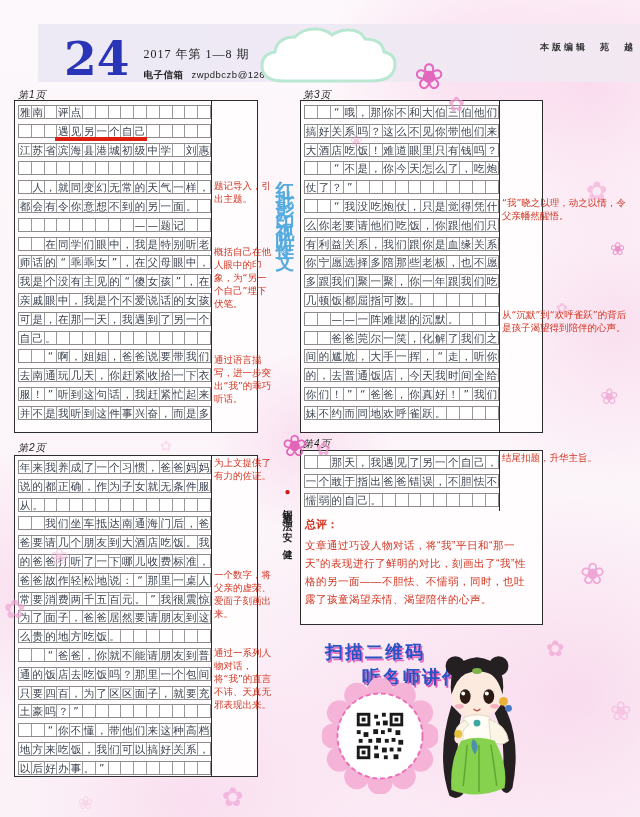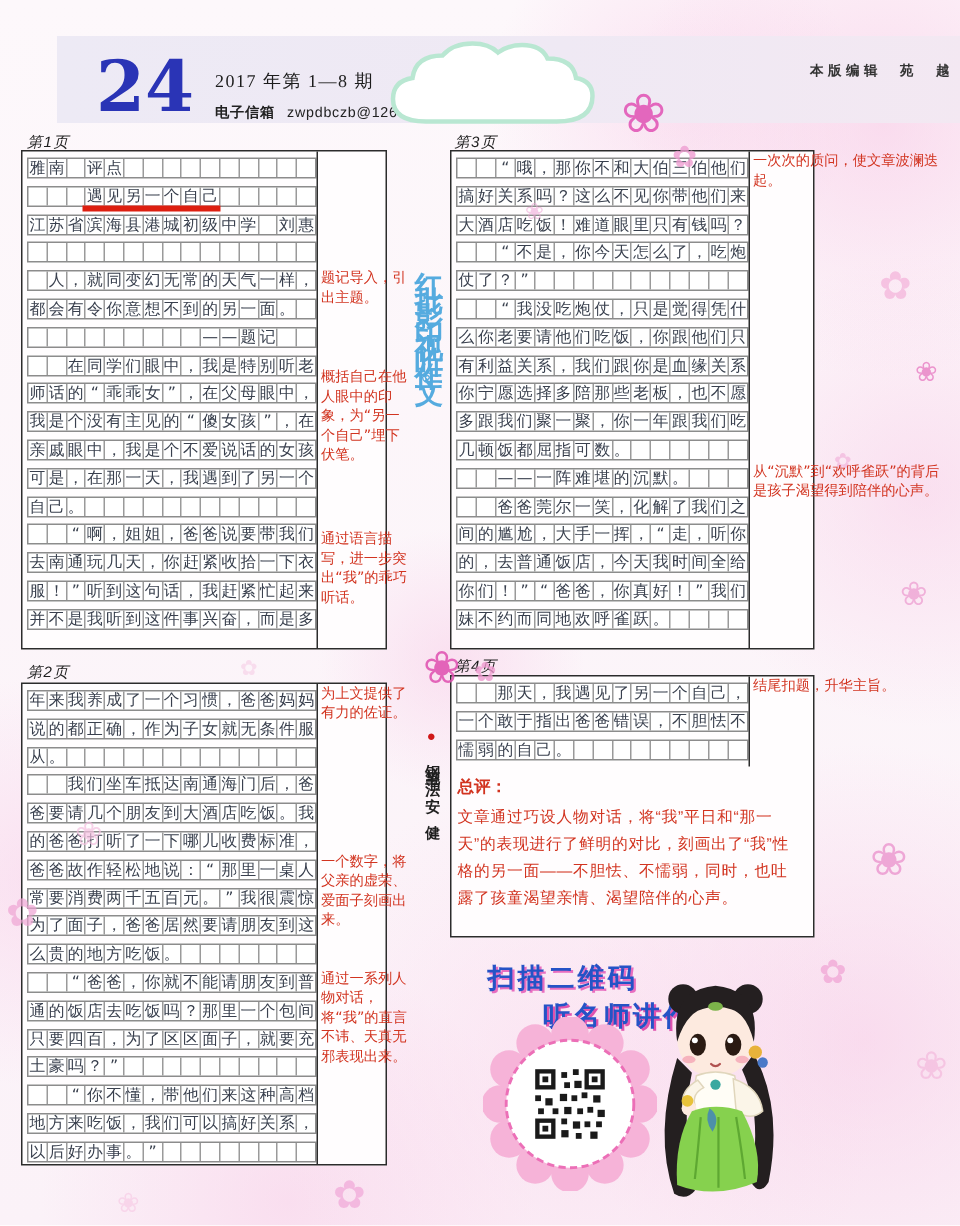--- a/index.html
+++ b/index.html
@@ -1018,21 +1018,21 @@
           <span class="grid-cell">雀</span>
           <span class="grid-cell">跃</span>
           <span class="grid-cell">。</span>
           <span class="grid-cell"></span>
           <span class="grid-cell"></span>
           <span class="grid-cell"></span>
           <span class="grid-cell"></span>
         </div>
       </div>
     <div class="margin-strip">
-        <div class="margin-comment" style="top: 0px;">一次次的质问，使文章波澜迭起。</div>
+        <div class="margin-comment" style="top: 95px;">“我”晓之以理，动之以情，令父亲幡然醒悟。</div>
         <div class="margin-comment" style="top: 207px;">从“沉默”到“欢呼雀跃”的背后是孩子渴望得到陪伴的心声。</div>
       </div>
   </div>
 
   <div class="essay-block wide-comments" id="block4" style="left:300px;top:450px;width:243px;height:175px;">
     <div class="top-row">
       <div class="grid-area" style="width:198px">
           <div class="grid-row">
             <span class="grid-cell"></span>
             <span class="grid-cell"></span>

